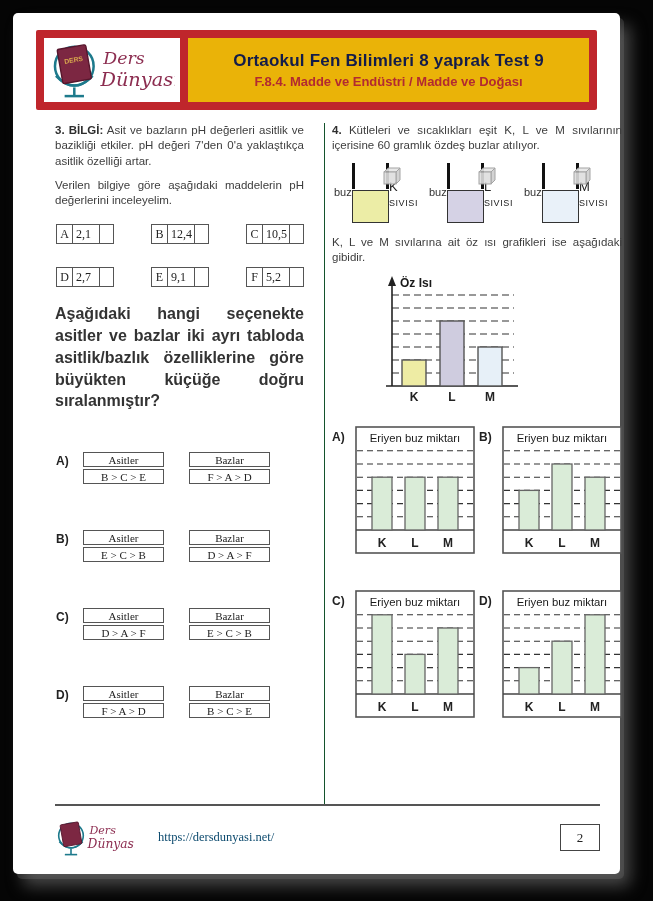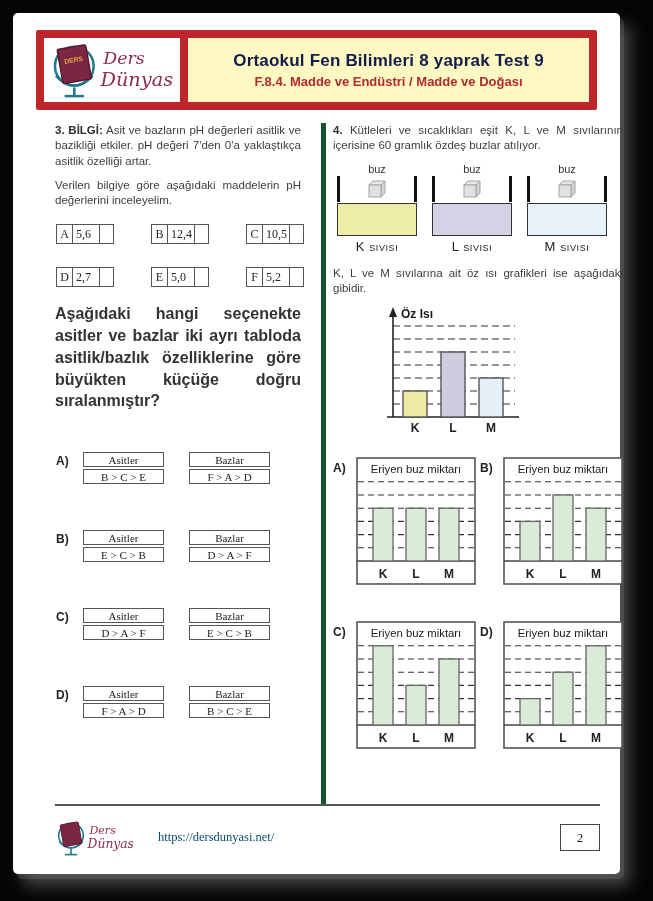--- a/index.html
+++ b/index.html
@@ -12,48 +12,48 @@
     border-radius:5px;
     box-shadow:10px 12px 16px rgba(125,125,125,.55), 4px 5px 0 rgba(40,40,40,.9);
     display:flex;flex-direction:column;
   }
   
   .banner{
     margin:17px 23px 0 23px;height:80px;background:#bf262c;border-radius:2px;
     display:flex;align-items:center;padding:0 8px;gap:8px;box-sizing:border-box;
   }
   .logo-box{width:136px;height:64px;background:#fff;display:flex;align-items:center;justify-content:center;}
-  .title-box{flex:1;height:64px;background:#fef9c3;display:flex;flex-direction:column;align-items:center;justify-content:center;gap:3px;}
+  .title-box{flex:1;height:64px;background:#eab308;display:flex;flex-direction:column;align-items:center;justify-content:center;gap:3px;}
   .doc-title{font-size:17px;font-weight:bold;color:#131c4a;letter-spacing:.2px;}
   .doc-subtitle{font-size:13px;font-weight:bold;color:#b22a31;}
   .logo-script{font-family:"DejaVu Serif", serif;font-style:italic;fill:#8c2d50;}
   
   .content{flex:1;display:flex;margin:13px 20px 0 42px;}
-  .col-left{width:271px;padding-right:20px;border-right:5px solid #14532d;box-sizing:border-box;}
+  .col-left{width:271px;padding-right:20px;border-right:1px solid #14532d;box-sizing:border-box;}
   .col-right{flex:1;padding-left:7px;}
   .para{font-size:11.5px;line-height:1.33;color:#3d3d3d;text-align:justify;margin:0 0 9px 0;}
   .para b{color:#2e2e2e;}
   .qbold{font-size:16px;line-height:1.36;color:#333;font-weight:bold;text-align:justify;margin:16px 0 0 0;}
   
   .ph-grid{display:grid;grid-template-columns:58px 58px 58px;column-gap:37px;row-gap:23px;margin:16px 0 2px 1px;}
   .ph-box{height:20px;border:1.4px solid #555;display:flex;font-family:"Liberation Serif", serif;font-size:12px;color:#222;box-sizing:border-box;}
   .ph-letter{width:15px;border-right:1.2px solid #555;display:flex;align-items:center;justify-content:center;}
   .ph-value{width:27px;border-right:1.2px solid #555;display:flex;align-items:center;padding-left:3px;box-sizing:border-box;}
   .ph-blank{flex:1;}
   
   .opt-row{display:flex;align-items:flex-start;margin-top:46px;margin-left:1px;}
   .opt-row.first{margin-top:40px;}
   .opt-label{width:27px;font-size:12px;font-weight:bold;color:#222;padding-top:2px;}
   .opt-table{width:81px;font-family:"Liberation Serif", serif;font-size:11px;color:#222;}
   .opt-table + .opt-table{margin-left:25px;}
   .opt-head,.opt-val{border:1.3px solid #555;height:15px;display:flex;align-items:center;justify-content:center;box-sizing:border-box;background:#fff;}
   .opt-val{margin-top:2px;}
   
   .beakers{display:flex;gap:11px;margin:8px 0 4px 2px;}
-  .beaker{width:84px;display:flex;flex-direction:column;align-items:center;}
+  .beaker{width:84px;display:flex;flex-direction:row;align-items:center;}
   .buz{font-size:11px;color:#333;margin-bottom:1px;}
   .beaker-body{position:relative;width:80px;height:60px;}
   .wall{position:absolute;top:0;width:3px;height:26px;background:#111;}
   .wall.l{left:0;} .wall.r{right:0;}
   .ice{position:absolute;left:28px;top:2px;opacity:.9;}
   .liquid{position:absolute;bottom:0;left:0;right:0;height:33px;border:1.4px solid #333;box-sizing:border-box;}
   .beaker-name{font-variant:small-caps;font-size:13px;letter-spacing:.6px;color:#222;margin-top:3px;font-weight:500;}
   .chart-main{margin:2px 0 0 38px;}
   
   .answers-grid{display:grid;grid-template-columns:1fr 1fr;row-gap:32px;column-gap:4px;margin-top:14px;}
@@ -92,41 +92,41 @@
 
   <div class="content">
 
     <div class="col-left">
       <p class="para"><b>3. BİLGİ:</b><span> Asit ve bazların pH değerleri asitlik ve bazikliği etkiler. pH değeri 7'den 0'a yaklaştıkça asitlik özelliği artar.</span></p>
       <p class="para">Verilen bilgiye göre aşağıdaki maddelerin pH değerlerini inceleyelim.</p>
 
       <div class="ph-grid">
         <div class="ph-box">
           <span class="ph-letter">A</span>
-          <span class="ph-value">5,6</span>
+          <span class="ph-value">2,1</span>
           <span class="ph-blank"></span>
         </div>
         <div class="ph-box">
           <span class="ph-letter">B</span>
           <span class="ph-value">12,4</span>
           <span class="ph-blank"></span>
         </div>
         <div class="ph-box">
           <span class="ph-letter">C</span>
           <span class="ph-value">10,5</span>
           <span class="ph-blank"></span>
         </div>
         <div class="ph-box">
           <span class="ph-letter">D</span>
           <span class="ph-value">2,7</span>
           <span class="ph-blank"></span>
         </div>
         <div class="ph-box">
           <span class="ph-letter">E</span>
-          <span class="ph-value">5,0</span>
+          <span class="ph-value">9,1</span>
           <span class="ph-blank"></span>
         </div>
         <div class="ph-box">
           <span class="ph-letter">F</span>
           <span class="ph-value">5,2</span>
           <span class="ph-blank"></span>
         </div>
       </div>
 
       <p class="qbold">Aşağıdaki hangi seçenekte asitler ve bazlar iki ayrı tabloda asitlik/bazlık özelliklerine göre büyükten küçüğe doğru sıralanmıştır?</p>

